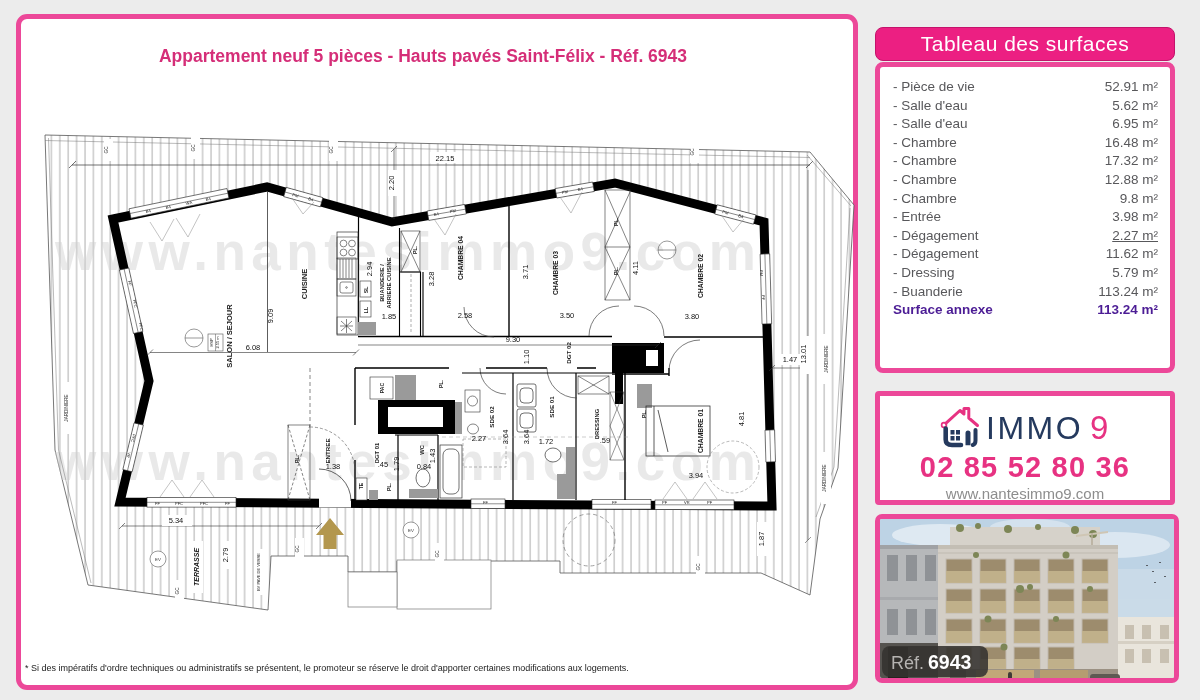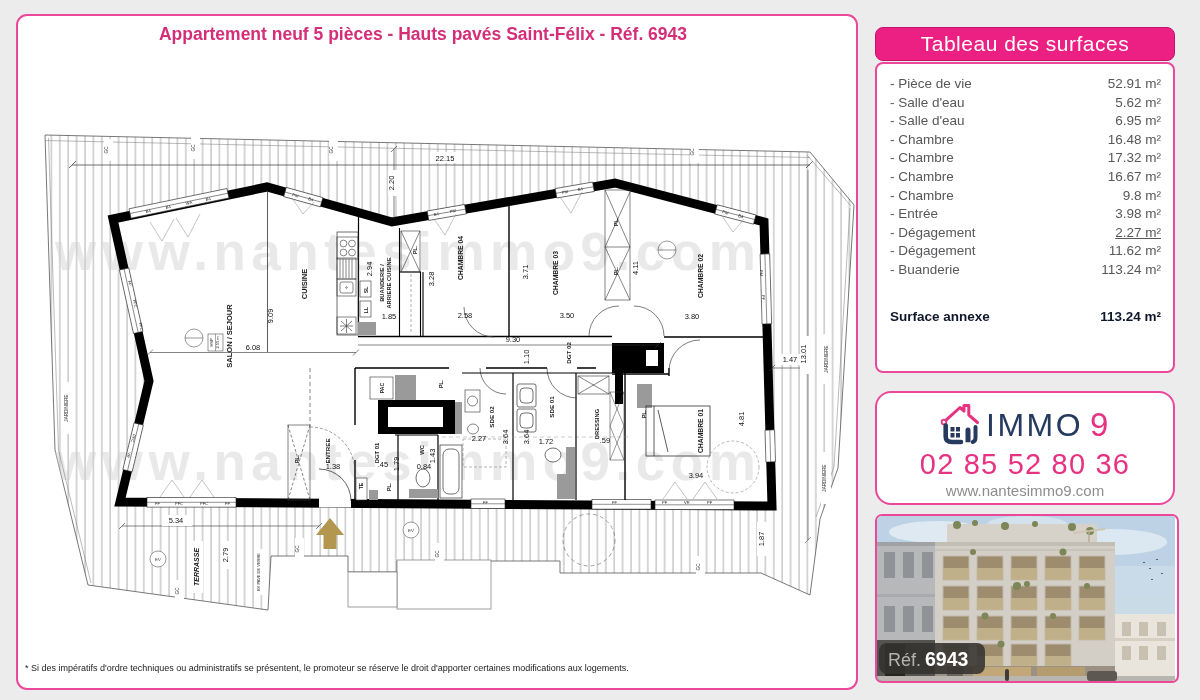--- a/index.html
+++ b/index.html
@@ -1,24 +1,24 @@
 <!DOCTYPE html>
 <html><head>
 <meta charset="utf-8">
 <style>
   html,body{margin:0;padding:0;}
   body{width:1200px;height:700px;background:#ececec;font-family:"Liberation Sans",sans-serif;position:relative;overflow:hidden;}
-  .card{position:absolute;background:#fff;border:2px solid #ec4899;border-radius:11px;box-sizing:border-box;}
+  .card{position:absolute;background:#fff;border:5px solid #ec4899;border-radius:11px;box-sizing:border-box;}
 </style>
 </head>
 <body>
 
 <div class="card" id="plancard" style="left:16px;top:14px;width:842px;height:676px;"></div>
 
-<div style="position:absolute;left:2px;top:24px;width:842px;text-align:center;font-size:17.5px;font-weight:bold;color:#d52e78;">Appartement neuf 5 pièces - Hauts pavés Saint-Félix - Réf. 6943</div>
+<div style="position:absolute;left:2px;top:46px;width:842px;text-align:center;font-size:17.5px;font-weight:bold;color:#d52e78;">Appartement neuf 5 pièces - Hauts pavés Saint-Félix - Réf. 6943</div>
 
 <svg id="plan" style="position:absolute;left:16px;top:14px;" width="842" height="676" viewBox="16 14 842 676">
 <defs>
 <pattern id="hatch" width="8.4" height="8" patternUnits="userSpaceOnUse">
   <rect width="8.4" height="8" fill="#ffffff"></rect>
   <line x1="1" y1="0" x2="1" y2="8" stroke="#8f8f8f" stroke-width="0.75"></line>
 </pattern>
 </defs>
 
 <path d="M45,135 L810,152 L854,205 L838,468 L820,519 L810,595 L761,573 L560,573 L560,561 L397,561 L397,572 L348,572 L348,556 L271,556 L268,610 L88,585 L55,450 Z" fill="url(#hatch)" stroke="#555" stroke-width="0.8"></path>
@@ -500,31 +500,32 @@
 
 <div style="position:absolute;left:875px;top:27px;width:300px;height:34px;background:#ec1f82;border:1px solid #c4136b;border-radius:8px;box-sizing:border-box;text-align:center;line-height:32px;font-size:21px;color:#fff;letter-spacing:0.5px;">Tableau des surfaces</div>
 
 <div class="card" style="left:875px;top:62px;width:300px;height:311px;border-radius:8px;padding:11px 12px 0 13px;">
   <div id="rows" style="font-size:13.5px;color:#58585b;line-height:18.6px;">
     <div><span style="float:left;">- Pièce de vie</span><span style="float:right;">52.91 m²</span><br style="clear:both;"></div>
     <div><span style="float:left;">- Salle d'eau</span><span style="float:right;">5.62 m²</span><br style="clear:both;"></div>
     <div><span style="float:left;">- Salle d'eau</span><span style="float:right;">6.95 m²</span><br style="clear:both;"></div>
     <div><span style="float:left;">- Chambre</span><span style="float:right;">16.48 m²</span><br style="clear:both;"></div>
     <div><span style="float:left;">- Chambre</span><span style="float:right;">17.32 m²</span><br style="clear:both;"></div>
-    <div><span style="float:left;">- Chambre</span><span style="float:right;">16.67 m²</span><br style="clear:both;"></div>
+    <div><span style="float:left;">- Chambre</span><span style="float:right;">12.88 m²</span><br style="clear:both;"></div>
     <div><span style="float:left;">- Chambre</span><span style="float:right;">9.8 m²</span><br style="clear:both;"></div>
     <div><span style="float:left;">- Entrée</span><span style="float:right;">3.98 m²</span><br style="clear:both;"></div>
     <div><span style="float:left;">- Dégagement</span><span style="float:right;text-decoration:underline;">2.27 m²</span><br style="clear:both;"></div>
     <div><span style="float:left;">- Dégagement</span><span style="float:right;">11.62 m²</span><br style="clear:both;"></div>
+    <div><span style="float:left;">- Dressing</span><span style="float:right;">5.79 m²</span><br style="clear:both;"></div>
     <div><span style="float:left;">- Buanderie</span><span style="float:right;">113.24 m²</span><br style="clear:both;"></div>
-    <div style="font-weight:bold;color:#0f172a;margin-top:28px;"><span style="float:left;">Surface annexe</span><span style="float:right;">113.24 m²</span><br style="clear:both;"></div>
+    <div style="font-weight:bold;color:#4c1d95;"><span style="float:left;">Surface annexe</span><span style="float:right;">113.24 m²</span><br style="clear:both;"></div>
   </div>
 </div>
 
-<div class="card" style="left:875px;top:391px;width:300px;height:114px;border-radius:16px;text-align:center;">
+<div class="card" style="left:875px;top:391px;width:300px;height:114px;border-radius:4px;text-align:center;">
 
   <div style="margin-top:9px;height:44px;">
     <svg width="200" height="44" viewBox="0 0 200 44" style="vertical-align:top;">
 
       <g transform="translate(12,0)">
         <circle cx="7" cy="20" r="2.4" fill="none" stroke="#e73282" stroke-width="1.7"></circle>
         <path d="M9,18.2 L23,5.5 L27,9 M27,8 L27,3.5 L31.8,3.5 L31.8,13 L40.5,20.5" fill="none" stroke="#e73282" stroke-width="3" stroke-linecap="round" stroke-linejoin="round"></path>
         <path d="M8.7,23.5 L8.7,34.5 Q8.7,40 15,40 L24,40" fill="none" stroke="#253a5e" stroke-width="4.6" stroke-linecap="round"></path>
         <path d="M28.5,40.2 L33.5,40.2 L33.5,28 Q33.5,25.5 31,25.5 Q28.5,25.5 28.5,28 Z" fill="#253a5e"></path>
         <path d="M35.8,40 Q38.5,39.3 38.5,35.5 L38.5,25" fill="none" stroke="#253a5e" stroke-width="4" stroke-linecap="round"></path>
@@ -532,21 +533,21 @@
         <rect x="19" y="25" width="4" height="4.5" fill="#253a5e"></rect>
         <rect x="13.5" y="31" width="4" height="4.5" fill="#253a5e"></rect>
         <rect x="19" y="31" width="4" height="4.5" fill="#253a5e"></rect>
       </g>
 
       <text x="61" y="34" font-family="Liberation Sans" font-size="32" letter-spacing="2.5" fill="#253a5e">IMMO</text>
       <text x="165" y="34" font-family="Liberation Sans" font-size="33" fill="#e73282">9</text>
     </svg>
   </div>
 
-  <div style="font-size:29px;font-weight:normal;color:#e73282;letter-spacing:1.2px;margin-top:2px;">02 85 52 80 36</div>
+  <div style="font-size:29px;font-weight:bold;color:#e73282;letter-spacing:1.2px;margin-top:2px;">02 85 52 80 36</div>
 
   <div style="font-size:15px;color:#8d8d8d;margin-top:1px;">www.nantesimmo9.com</div>
 </div>
 
 <div class="card" style="left:875px;top:514px;width:304px;height:169px;border-radius:7px;overflow:hidden;">
   <svg width="298" height="167" viewBox="0 0 298 167">
 
     <rect x="0" y="0" width="298" height="167" fill="#c2d7e6"></rect>
     <g id="photo">
 

